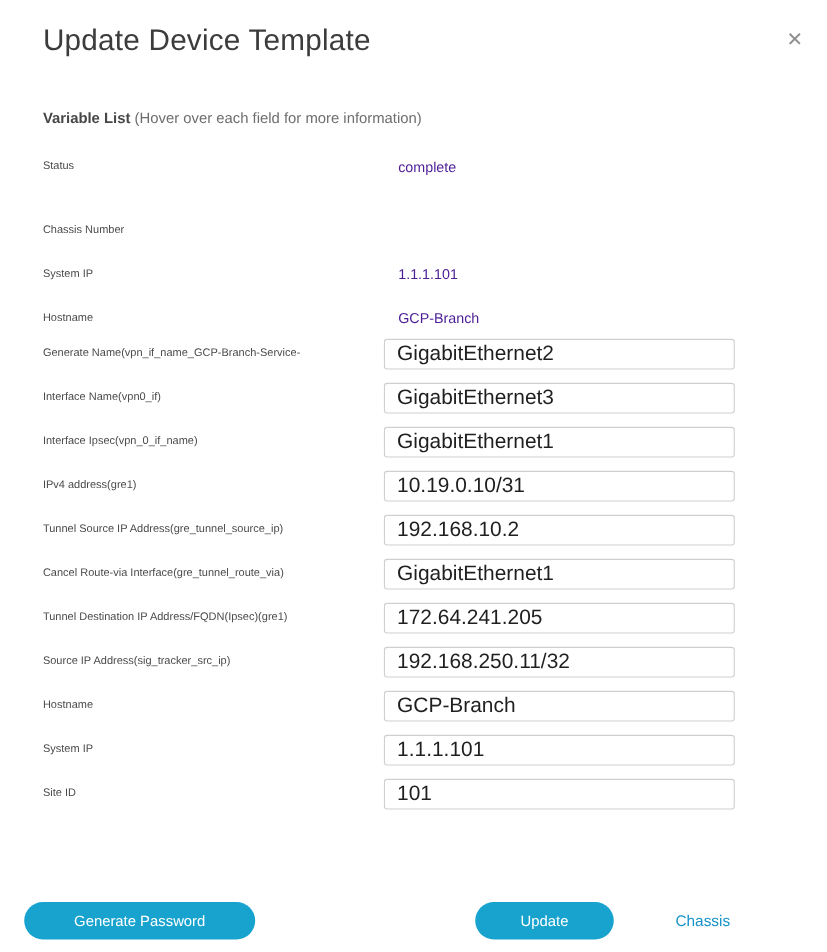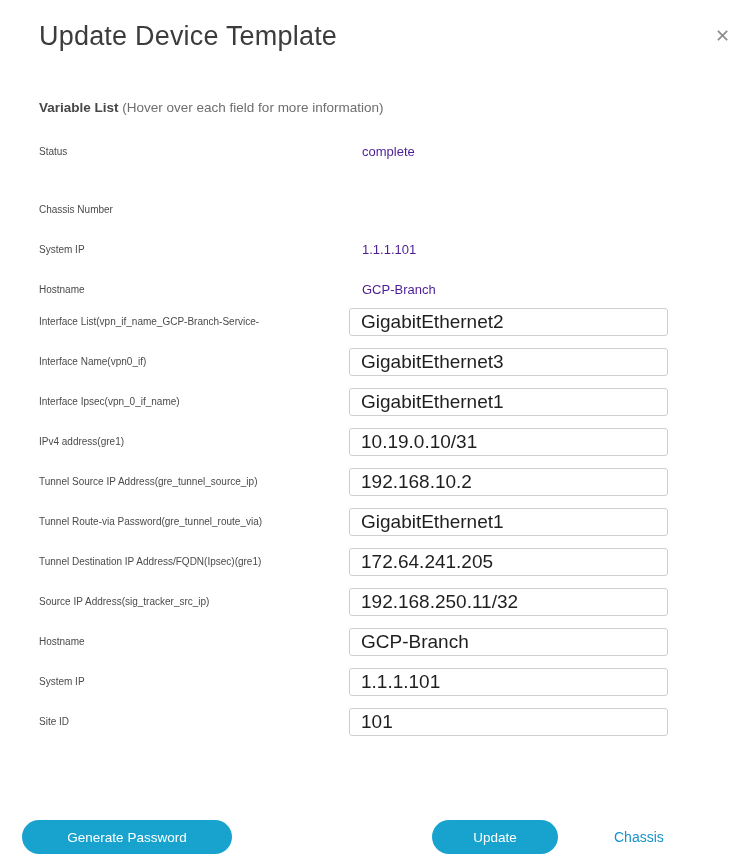--- a/index.html
+++ b/index.html
@@ -141,41 +141,41 @@
       </div>
       <div class="row">
       <div class="field-label">System IP</div>
     <span class="field-value-static">1.1.1.101</span>
       </div>
       <div class="row tight-after">
       <div class="field-label">Hostname</div>
     <span class="field-value-static">GCP-Branch</span>
       </div>
       <div class="row">
-      <div class="field-label">Interface List(vpn_if_name_GCP-Branch-Service-</div>
+      <div class="field-label">Generate Name(vpn_if_name_GCP-Branch-Service-</div>
     <input class="field-input" type="text" value="GigabitEthernet2" style="">
       </div>
       <div class="row">
       <div class="field-label">Interface Name(vpn0_if)</div>
     <input class="field-input" type="text" value="GigabitEthernet3" style="">
       </div>
       <div class="row">
       <div class="field-label">Interface Ipsec(vpn_0_if_name)</div>
     <input class="field-input" type="text" value="GigabitEthernet1" style="">
       </div>
       <div class="row">
       <div class="field-label">IPv4 address(gre1)</div>
     <input class="field-input" type="text" value="10.19.0.10/31" style="">
       </div>
       <div class="row">
       <div class="field-label">Tunnel Source IP Address(gre_tunnel_source_ip)</div>
     <input class="field-input" type="text" value="192.168.10.2" style="">
       </div>
       <div class="row">
-      <div class="field-label">Tunnel Route-via Password(gre_tunnel_route_via)</div>
+      <div class="field-label">Cancel Route-via Interface(gre_tunnel_route_via)</div>
     <input class="field-input" type="text" value="GigabitEthernet1" style="">
       </div>
       <div class="row">
       <div class="field-label">Tunnel Destination IP Address/FQDN(Ipsec)(gre1)</div>
     <input class="field-input" type="text" value="172.64.241.205" style="">
       </div>
       <div class="row">
       <div class="field-label">Source IP Address(sig_tracker_src_ip)</div>
     <input class="field-input" type="text" value="192.168.250.11/32" style="">
       </div>

